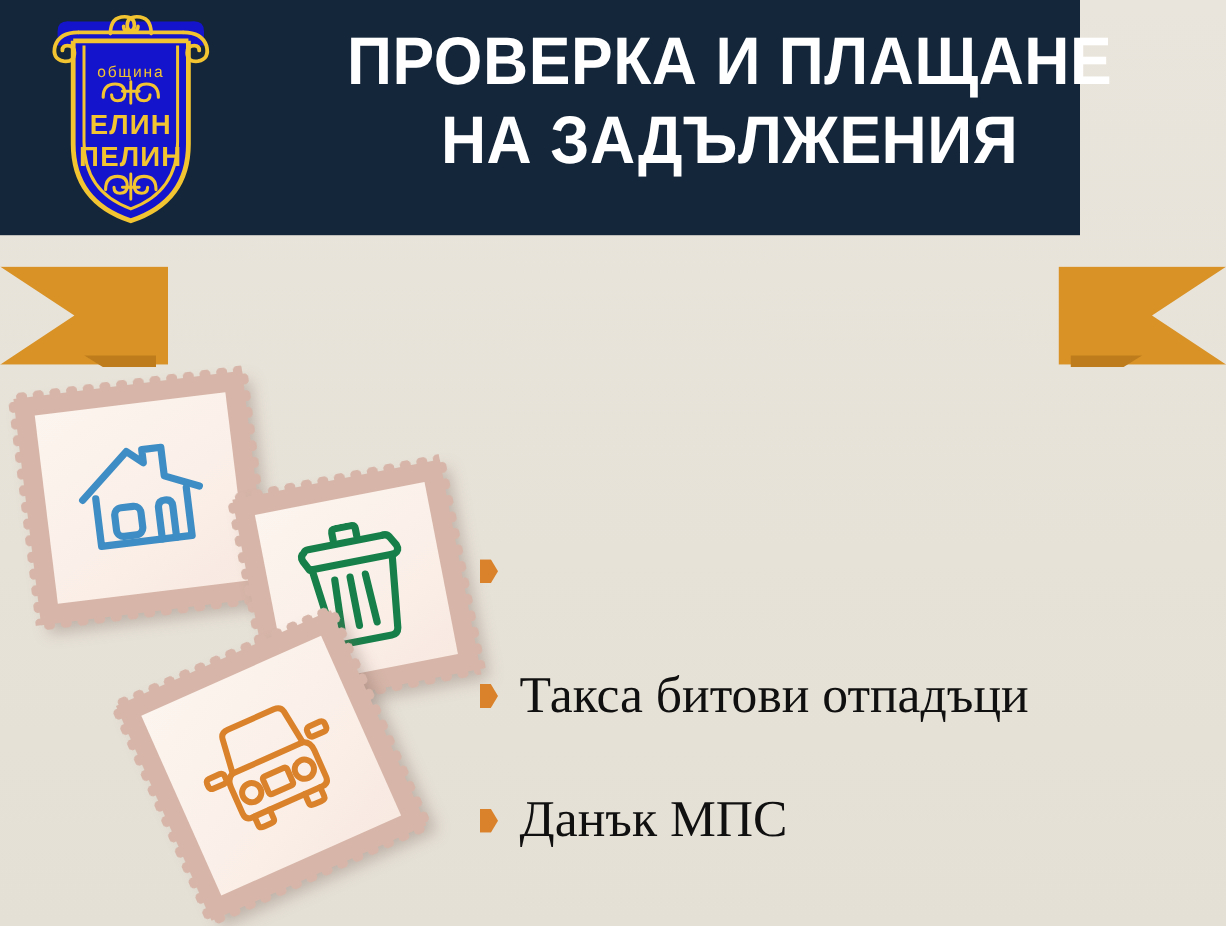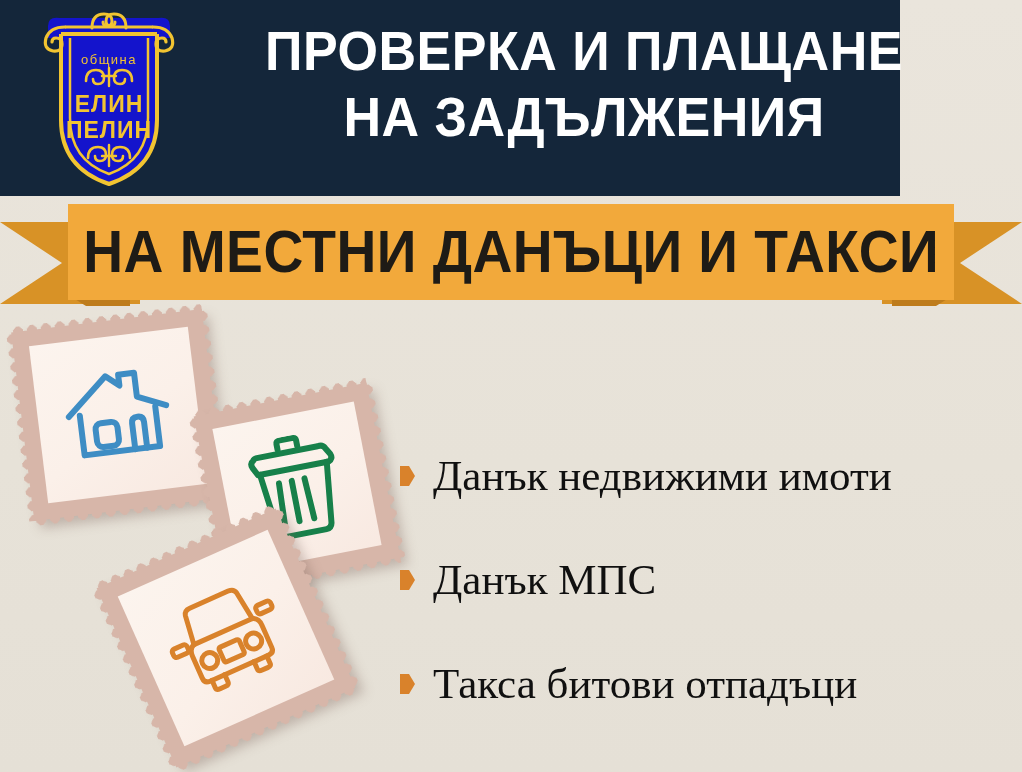--- a/index.html
+++ b/index.html
@@ -31,21 +31,21 @@
   }
   .logo-wrap {
     position: absolute;
     left: 30px; top: 8px;
     width: 158px; height: 180px;
   }
   .logo-wrap svg { display: block; }
 
   .title-block {
     position: absolute;
-    left: 174px; top: 18px;
+    left: 198px; top: 18px;
     width: 820px;
     text-align: center;
     color: #FFFFFF;
   }
   .title-line {
     font-family: "Liberation Sans Narrow", "Liberation Sans", sans-serif;
     font-weight: bold;
     font-size: 56px;
     line-height: 66px;
     letter-spacing: 0.5px;
@@ -242,23 +242,20 @@
       <div class="title-line">ПРОВЕРКА И ПЛАЩАНЕ</div>
       <div class="title-line">НА ЗАДЪЛЖЕНИЯ</div>
     </div>
   </div>
 
   <div class="ribbon">
     <div class="ribbon-tail left"></div>
     <div class="ribbon-tail right"></div>
     <div class="ribbon-shadow-l"></div>
     <div class="ribbon-shadow-r"></div>
-    <div class="ribbon-main">
-      <span class="ribbon-text">НА МЕСТНИ ДАНЪЦИ И ТАКСИ</span>
-    </div>
   </div>
 
   <div class="stamp" id="stamp-house">
     <span class="sc-l"></span>
     <span class="sc-r"></span>
     <div class="stamp-inner">
       <svg width="110" height="100" viewBox="0 0 110 100">
         <g fill="none" stroke="#3E8DC4" stroke-width="6" stroke-linejoin="round" stroke-linecap="round">
           <path d="M6 46 L47 10 L60 21 L60 10 L76 10 L76 34 L104 46"></path>
           <path d="M17 46 L17 86 L93 86 L93 46"></path>
@@ -308,25 +305,24 @@
           <path d="M28 82 L28 90 Q28 93 32 93 L38 93 Q42 93 42 90 L42 82"></path>
           <path d="M74 82 L74 90 Q74 93 78 93 L84 93 Q88 93 88 90 L88 82"></path>
         </g>
       </svg>
     </div>
   </div>
 
   <div class="service-list">
     <div class="service-item">
       <span class="bullet"></span>
-      <span class="service-label">Данък недвижими имоти</span>
+    </div>
+    <div class="service-item">
+      <span class="bullet"></span>
+      <span class="service-label">Такса битови отпадъци</span>
     </div>
     <div class="service-item">
       <span class="bullet"></span>
       <span class="service-label">Данък МПС</span>
     </div>
-    <div class="service-item">
-      <span class="bullet"></span>
-      <span class="service-label">Такса битови отпадъци</span>
-    </div>
   </div>
 
 </div>
 
 </body></html>

